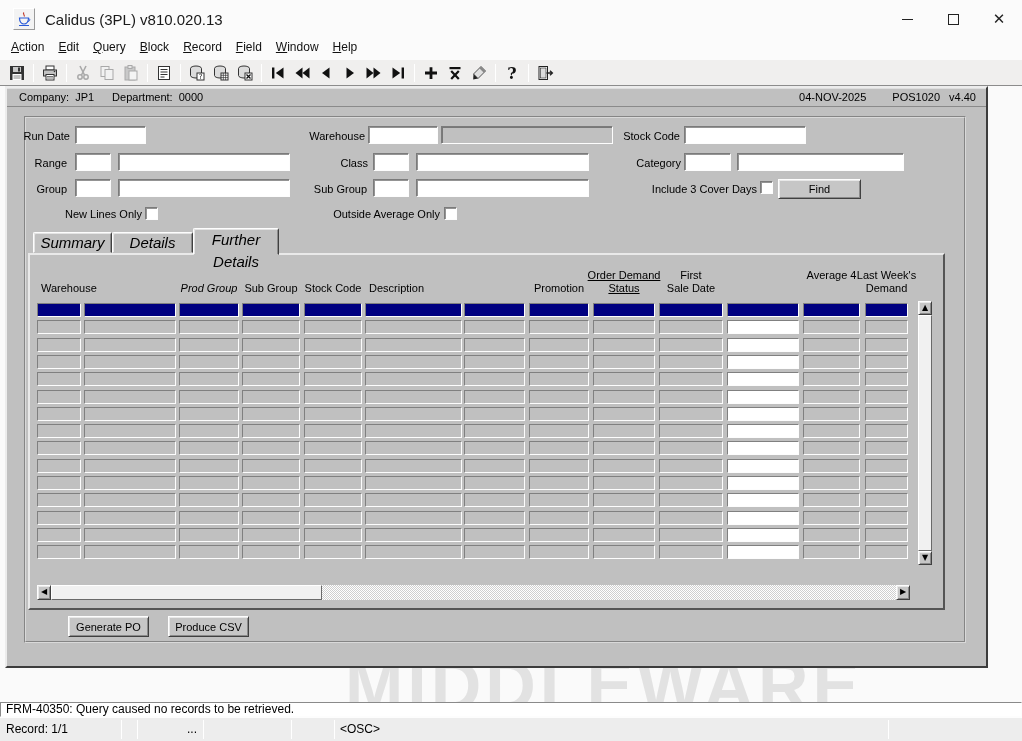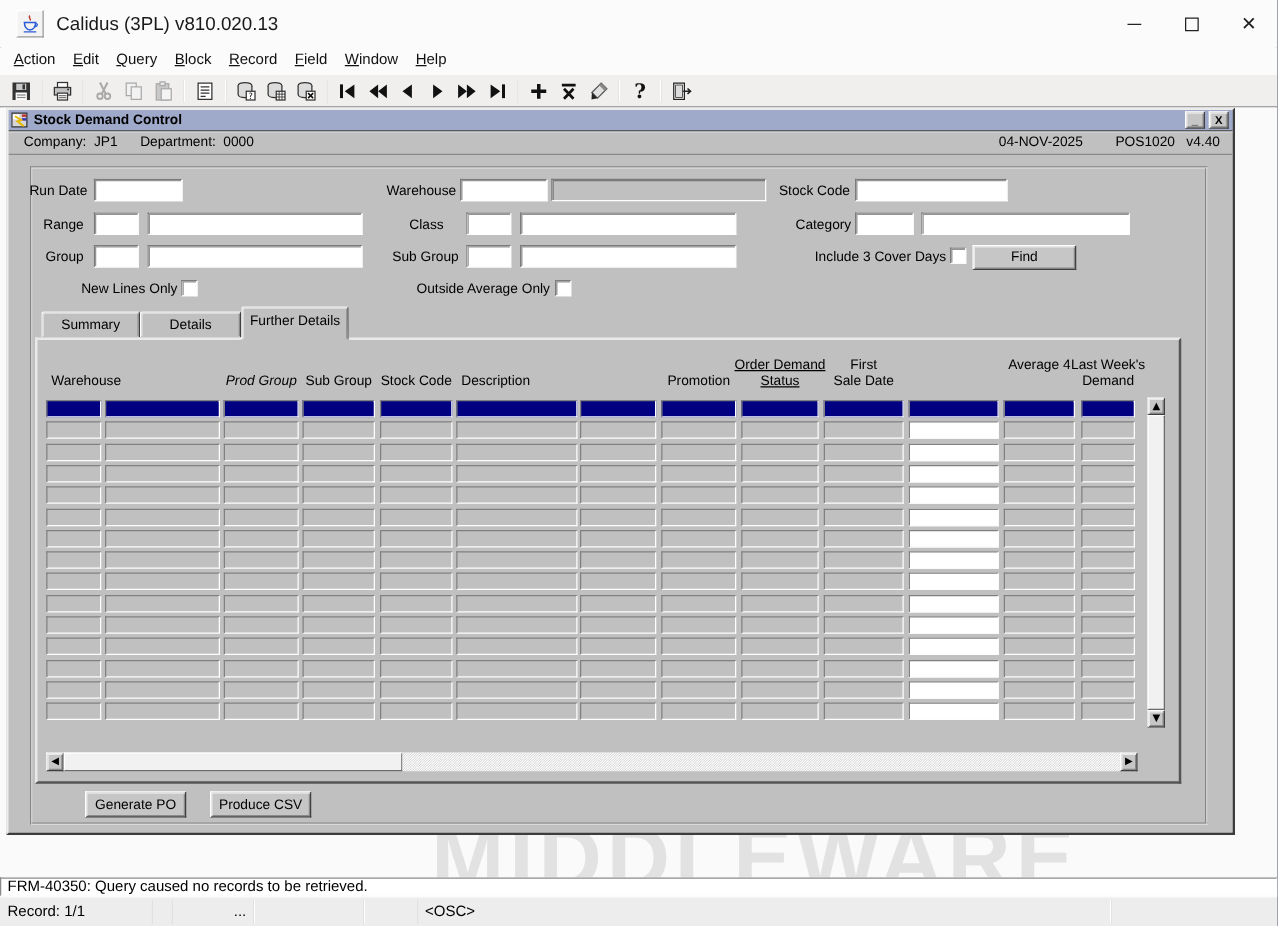--- a/index.html
+++ b/index.html
@@ -69,21 +69,21 @@
         border-color:#7b7b7b #fdfdfd #fdfdfd #7b7b7b; box-shadow: inset 1px 1px 0 rgba(60,60,60,.55); }
   .btn3d { position:absolute; background:#c6c6c6; border:1px solid; border-color:#fdfdfd #404040 #404040 #fdfdfd;
            box-shadow: inset 1px 1px 0 #e8e8e8, inset -1px -1px 0 #8a8a8a;
            font: 11px "Liberation Sans", sans-serif; color:#000; text-align:center; }
 
   
   .tab { position:absolute; height:21px; top:125px; background:#c0c0c0; z-index:1;
          border:1px solid; border-color:#fdfdfd #404040 #c0c0c0 #fdfdfd;
          box-shadow: inset 1px 1px 0 #e4e4e4, inset -1px 0 0 #8a8a8a;
          border-top-left-radius:2px; border-top-right-radius:2px;
-         font-size:11px; text-align:center; line-height:20px; }
+         font-size:15px; text-align:center; line-height:20px;font-style:italic; }
   .tab.active { top:121px; height:27px; z-index:3; line-height:22px; }
   .panel { position:absolute; left:21px; top:146px; width:917px; height:357px; background:#c0c0c0; z-index:2;
            border:2px solid; border-color:#e9e9e9 #555 #555 #e9e9e9; }
   .ghead { position:absolute; font-size:11px; line-height:13px; color:#000; white-space:pre; text-align:center; z-index:1; }
   .ghead.l { text-align:left; }
   .gcell { position:absolute; height:14px; background:#c0c0c0; border:1px solid;
            border-color:#808080 #fdfdfd #fdfdfd #808080; }
   .gcell.white { background:#fff; }
   .gcell.sel { background:#000080; }
 
@@ -289,32 +289,20 @@
           <rect x="4.5" y="4" width="5.5" height="10" fill="#dcdcdc" stroke="#222" stroke-width="0.6"></rect>
           <path d="M10.5 9 h6 M14 6.8 L16.4 9 L14 11.2" stroke="#222" stroke-width="1.3" fill="none"></path>
         </svg>
       </button>
     </div>
 
   <div class="mdi">
     <div class="watermark">MIDDLEWARE</div>
 
     <div class="iwin">
-      <div class="ititle">
-        <svg class="ititle-icon" viewBox="0 0 14 14">
-          <rect x="0.5" y="1.5" width="12" height="11" fill="#d6d6d6" stroke="#333"></rect>
-          <rect x="1.5" y="2.5" width="5" height="4" fill="#fff"></rect>
-          <rect x="8.5" y="2.5" width="3.5" height="2" fill="#b33"></rect>
-          <rect x="8.5" y="5.5" width="3.5" height="2" fill="#33b"></rect>
-          <path d="M3 4 L8 7 L5 8 L10 12" stroke="#e6b800" stroke-width="1.6" fill="none"></path>
-        </svg>
-        <span class="ititle-text">Stock Demand Control</span>
-        <div class="iwc iwc-min">_</div>
-        <div class="iwc iwc-close">X</div>
-      </div>
 
       <div class="infobar">
         <div class="lft">
           <span>Company:</span>
           <span>JP1</span>
           <span style="width:6px"></span>
           <span>Department:</span>
           <span>0000</span>
         </div>
         <div class="rgt">
@@ -333,21 +321,21 @@
         <input class="fld" style="left: 68px; top: 19px; width: 71px;" value="">
         <div class="lbl r" style="left:250px;top:22px;width:108px">Warehouse</div>
         <input class="fld" style="left: 361px; top: 19px; width: 70px;" value="">
         <div class="fld gray" style="left:434px;top:19px;width:172px"></div>
         <div class="lbl r" style="left:565px;top:22px;width:108px">Stock Code</div>
         <input class="fld" style="left: 677px; top: 19px; width: 122px;" value="">
 
         <div class="lbl r" style="left:0;top:49px;width:60px">Range</div>
         <input class="fld" style="left: 68px; top: 46px; width: 36px;" value="">
         <input class="fld" style="left: 111px; top: 46px; width: 172px;" value="">
-        <div class="lbl r" style="left:288px;top:49px;width:60px">Class</div>
+        <div class="lbl r" style="left:301px;top:49px;width:60px">Class</div>
         <input class="fld" style="left: 366px; top: 46px; width: 36px;" value="">
         <input class="fld" style="left: 409px; top: 46px; width: 173px;" value="">
         <div class="lbl r" style="left:574px;top:49px;width:100px">Category</div>
         <input class="fld" style="left: 677px; top: 46px; width: 47px;" value="">
         <input class="fld" style="left: 730px; top: 46px; width: 167px;" value="">
 
         <div class="lbl r" style="left:0;top:75px;width:60px">Group</div>
         <input class="fld" style="left: 68px; top: 72px; width: 36px;" value="">
         <input class="fld" style="left: 111px; top: 72px; width: 172px;" value="">
         <div class="lbl r" style="left:290px;top:75px;width:70px">Sub Group</div>

